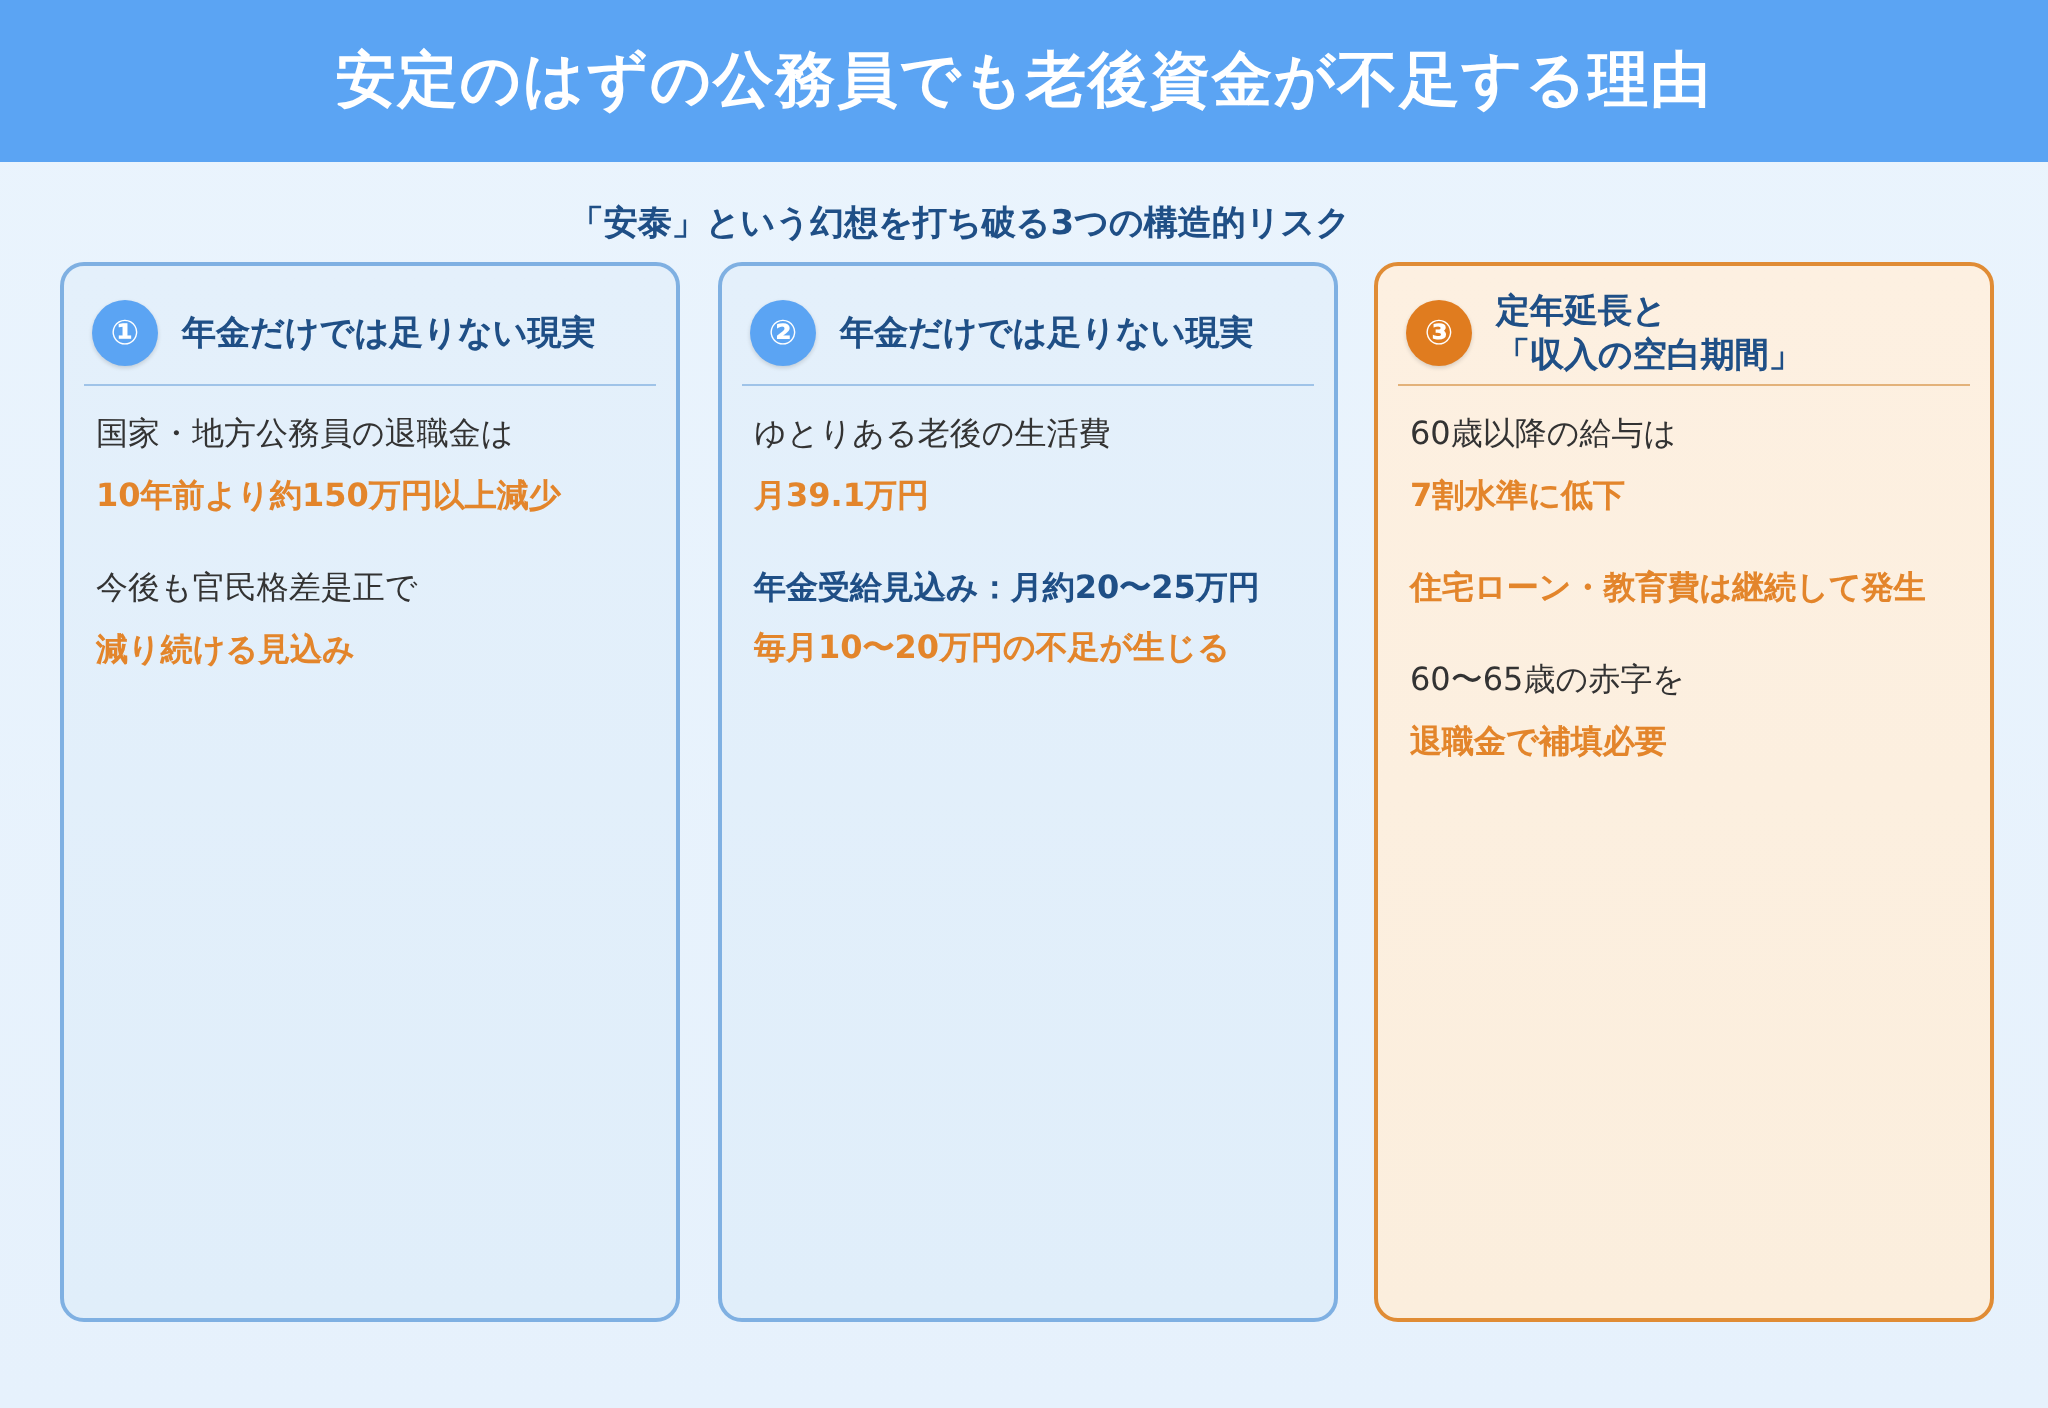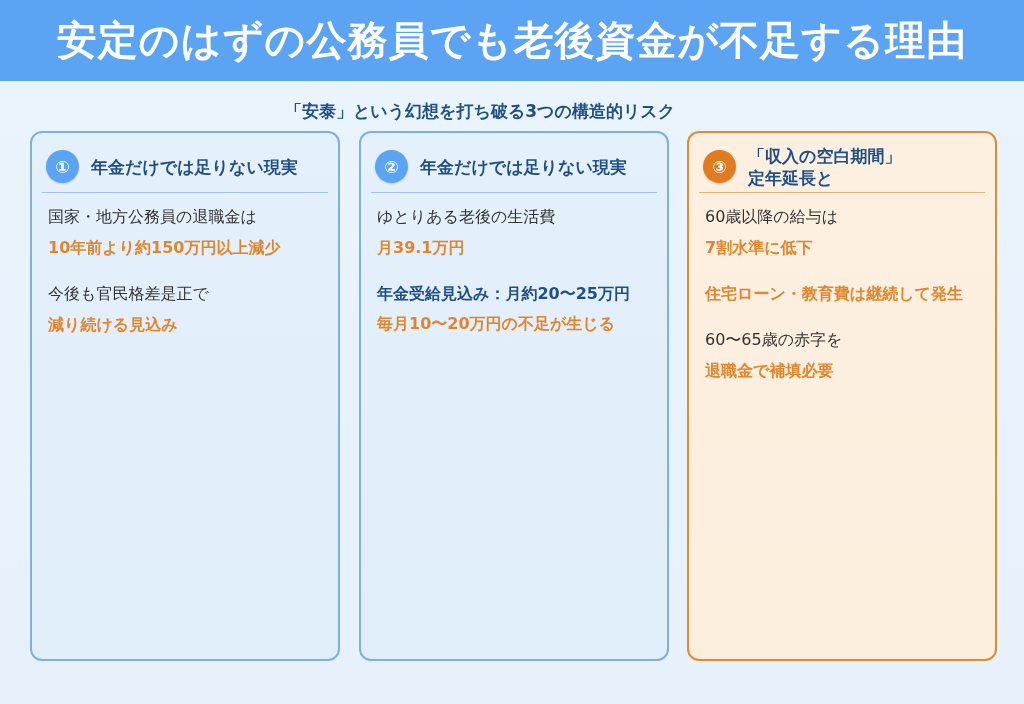--- a/index.html
+++ b/index.html
@@ -8,21 +8,21 @@
       font-family: "DejaVu Sans", "Liberation Sans", sans-serif;
       background: linear-gradient(180deg, #eaf4fd 0%, #e6f1fc 100%);
       position: relative;
     }
     .header {
       position: absolute; left: 0; top: 0; width: 1024px; height: 81px;
       background: #5ba4f3;
       display: flex; align-items: center; justify-content: center;
     }
     .header h1 {
-      color: #ffffff; font-size: 40px; font-weight: bold; letter-spacing: 1px;
+      color: #ffffff; font-size: 30px; font-weight: bold; letter-spacing: 1px;
     }
     .subtitle {
       position: absolute; left: 0; top: 100px; width: 960px;
       text-align: center; font-size: 17px; font-weight: bold; color: #1f4f86;
     }
     .card {
       position: absolute; top: 131px; height: 530px; width: 310px;
       border: 2px solid #7fb0e2; border-radius: 12px;
       background: linear-gradient(180deg, #e4f0fb 0%, #e0eefa 100%);
       padding: 14px 10px 0 10px;
@@ -85,22 +85,22 @@
   <div class="line normal">ゆとりある老後の生活費</div>
   <div class="line orange">月39.1万円</div>
   <div class="line blue">年金受給見込み：月約20〜25万円</div>
   <div class="line orange">毎月10〜20万円の不足が生じる</div>
 </div>
 
 <div class="card c3">
   <div class="card-head">
     <div class="badge">③</div>
     <div class="card-title">
+      <div>定年延長と</div>
       <div>「収入の空白期間」</div>
-      <div>定年延長と</div>
     </div>
   </div>
   <div class="line normal">60歳以降の給与は</div>
   <div class="line orange">7割水準に低下</div>
   <div class="line orange">住宅ローン・教育費は継続して発生</div>
   <div class="line normal">60〜65歳の赤字を</div>
   <div class="line orange">退職金で補填必要</div>
 </div>
 
 </body></html>

